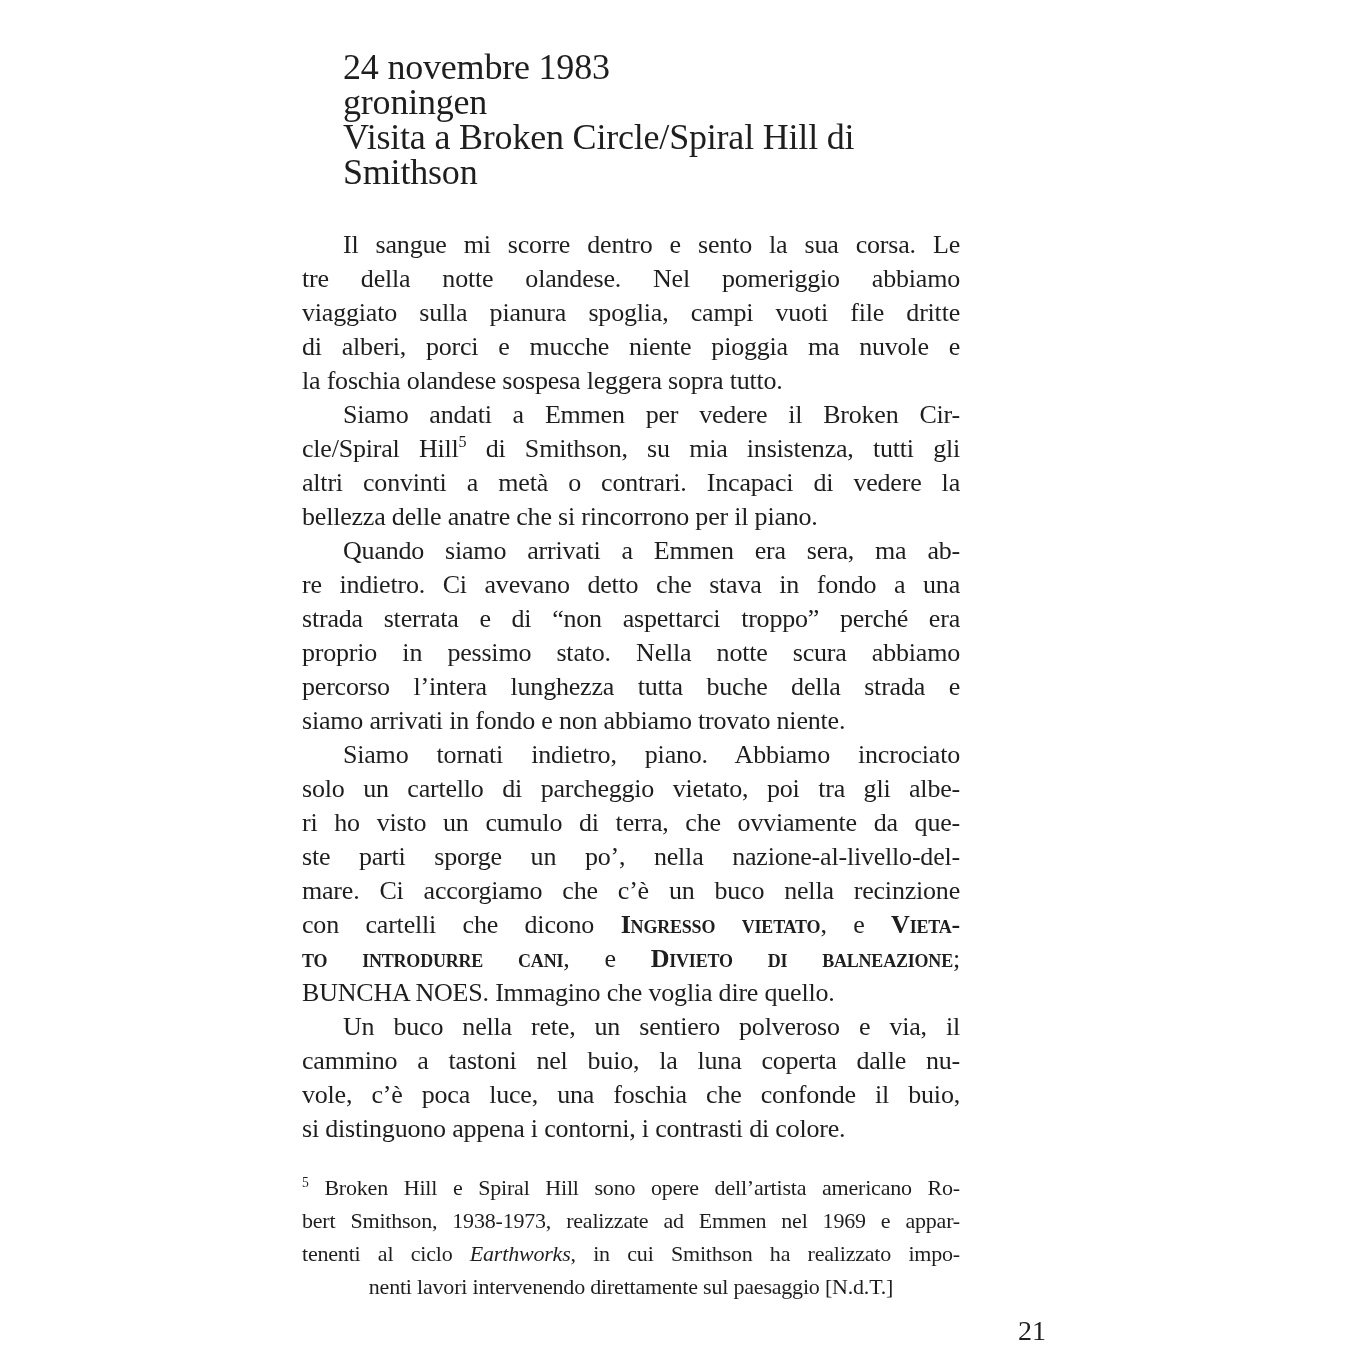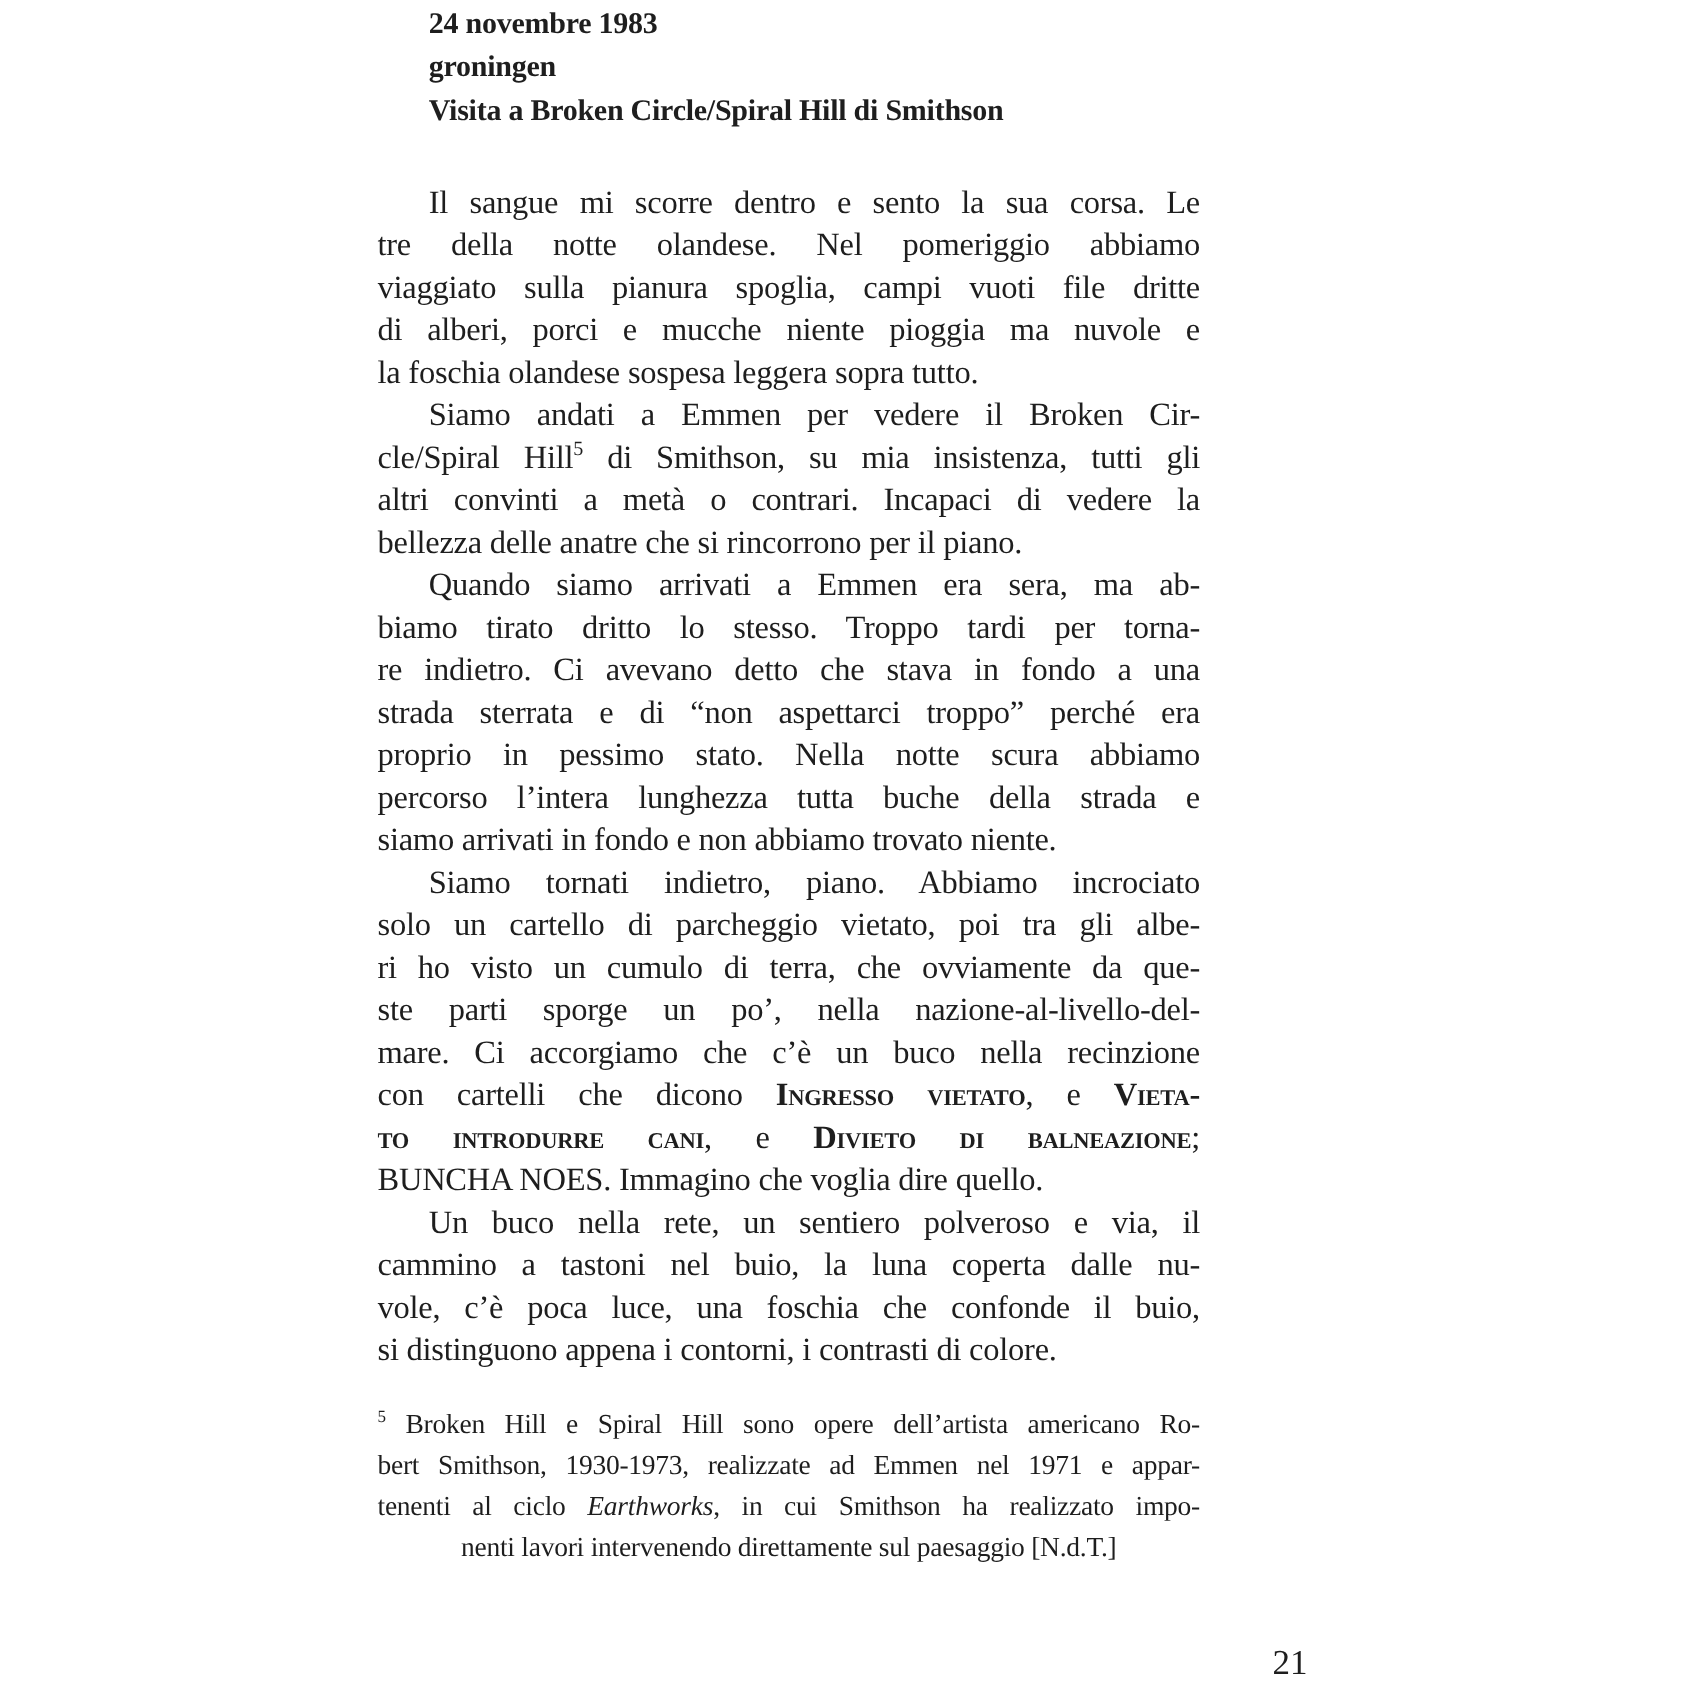--- a/index.html
+++ b/index.html
@@ -10,25 +10,26 @@
     font-family:"Liberation Serif","DejaVu Serif",serif;
     position:relative;
     overflow:hidden;
   }
   .page { position:absolute; inset:0; background:#ffffff; }
   .text-column {
     position:absolute;
     left:302px; top:2px; width:658px;
   }
   .chapter-header {
-    font-weight:bold;
-    font-size:24px;
+    font-weight:normal;
+    font-size:36px;
     line-height:35px;
     margin-left:41px;
     letter-spacing:-0.2px;
+    margin-top:48px;
   }
   .body-text {
     margin-top:38px;
     font-size:26px;
     line-height:34px;
     letter-spacing:-0.2px;
   }
   .body-text .line { max-height:34px; }
   .line {
     text-align:justify;
@@ -69,40 +70,39 @@
         <div class="line indent"><span>Il sangue mi scorre dentro e sento la sua corsa. Le</span></div>
         <div class="line"><span>tre della notte olandese. Nel pomeriggio abbiamo</span></div>
         <div class="line"><span>viaggiato sulla pianura spoglia, campi vuoti file dritte</span></div>
         <div class="line"><span>di alberi, porci e mucche niente pioggia ma nuvole e</span></div>
         <div class="line lastline"><span>la foschia olandese sospesa leggera sopra tutto.</span></div>
         <div class="line indent"><span>Siamo andati a Emmen per vedere il Broken Cir-</span></div>
         <div class="line"><span>cle/Spiral Hill</span><span class="sup">5</span><span> di Smithson, su mia insistenza, tutti gli</span></div>
         <div class="line"><span>altri convinti a metà o contrari. Incapaci di vedere la</span></div>
         <div class="line lastline"><span>bellezza delle anatre che si rincorrono per il piano.</span></div>
         <div class="line indent"><span>Quando siamo arrivati a Emmen era sera, ma ab-</span></div>
-        <div class="line"><span>biamo tirato dritto lo stesso. Troppo tardi per torna-</span></div>
         <div class="line"><span>re indietro. Ci avevano detto che stava in fondo a una</span></div>
         <div class="line"><span>strada sterrata e di “non aspettarci troppo” perché era</span></div>
         <div class="line"><span>proprio in pessimo stato. Nella notte scura abbiamo</span></div>
         <div class="line"><span>percorso l’intera lunghezza tutta buche della strada e</span></div>
         <div class="line lastline"><span>siamo arrivati in fondo e non abbiamo trovato niente.</span></div>
         <div class="line indent"><span>Siamo tornati indietro, piano. Abbiamo incrociato</span></div>
         <div class="line"><span>solo un cartello di parcheggio vietato, poi tra gli albe-</span></div>
         <div class="line"><span>ri ho visto un cumulo di terra, che ovviamente da que-</span></div>
         <div class="line"><span>ste parti sporge un po’, nella nazione-al-livello-del-</span></div>
         <div class="line"><span>mare. Ci accorgiamo che c’è un buco nella recinzione</span></div>
         <div class="line"><span>con cartelli che dicono </span><span class="sc">Ingresso vietato</span><span>, e </span><span class="sc">Vieta-</span></div>
         <div class="line"><span class="sc">to introdurre cani</span><span>, e </span><span class="sc">Divieto di balneazione</span><span>;</span></div>
         <div class="line lastline"><span>BUNCHA NOES. Immagino che voglia dire quello.</span></div>
         <div class="line indent"><span>Un buco nella rete, un sentiero polveroso e via, il</span></div>
         <div class="line"><span>cammino a tastoni nel buio, la luna coperta dalle nu-</span></div>
         <div class="line"><span>vole, c’è poca luce, una foschia che confonde il buio,</span></div>
         <div class="line lastline"><span>si distinguono appena i contorni, i contrasti di colore.</span></div>
       </div>
     <div class="footnote">
         <div class="line"><span class="sup">5</span><span> Broken Hill e Spiral Hill sono opere dell’artista americano Ro-</span></div>
-        <div class="line"><span>bert Smithson, 1930-1973, realizzate ad Emmen nel 1971 e appar-</span></div>
+        <div class="line"><span>bert Smithson, 1938-1973, realizzate ad Emmen nel 1969 e appar-</span></div>
         <div class="line"><span>tenenti al ciclo </span><span class="it">Earthworks</span><span>, in cui Smithson ha realizzato impo-</span></div>
         <div class="line lastline"><span>nenti lavori intervenendo direttamente sul paesaggio [N.d.T.]</span></div>
       </div>
   </div>
   <div class="page-number">21</div>
 </div>
 
 </body></html>

